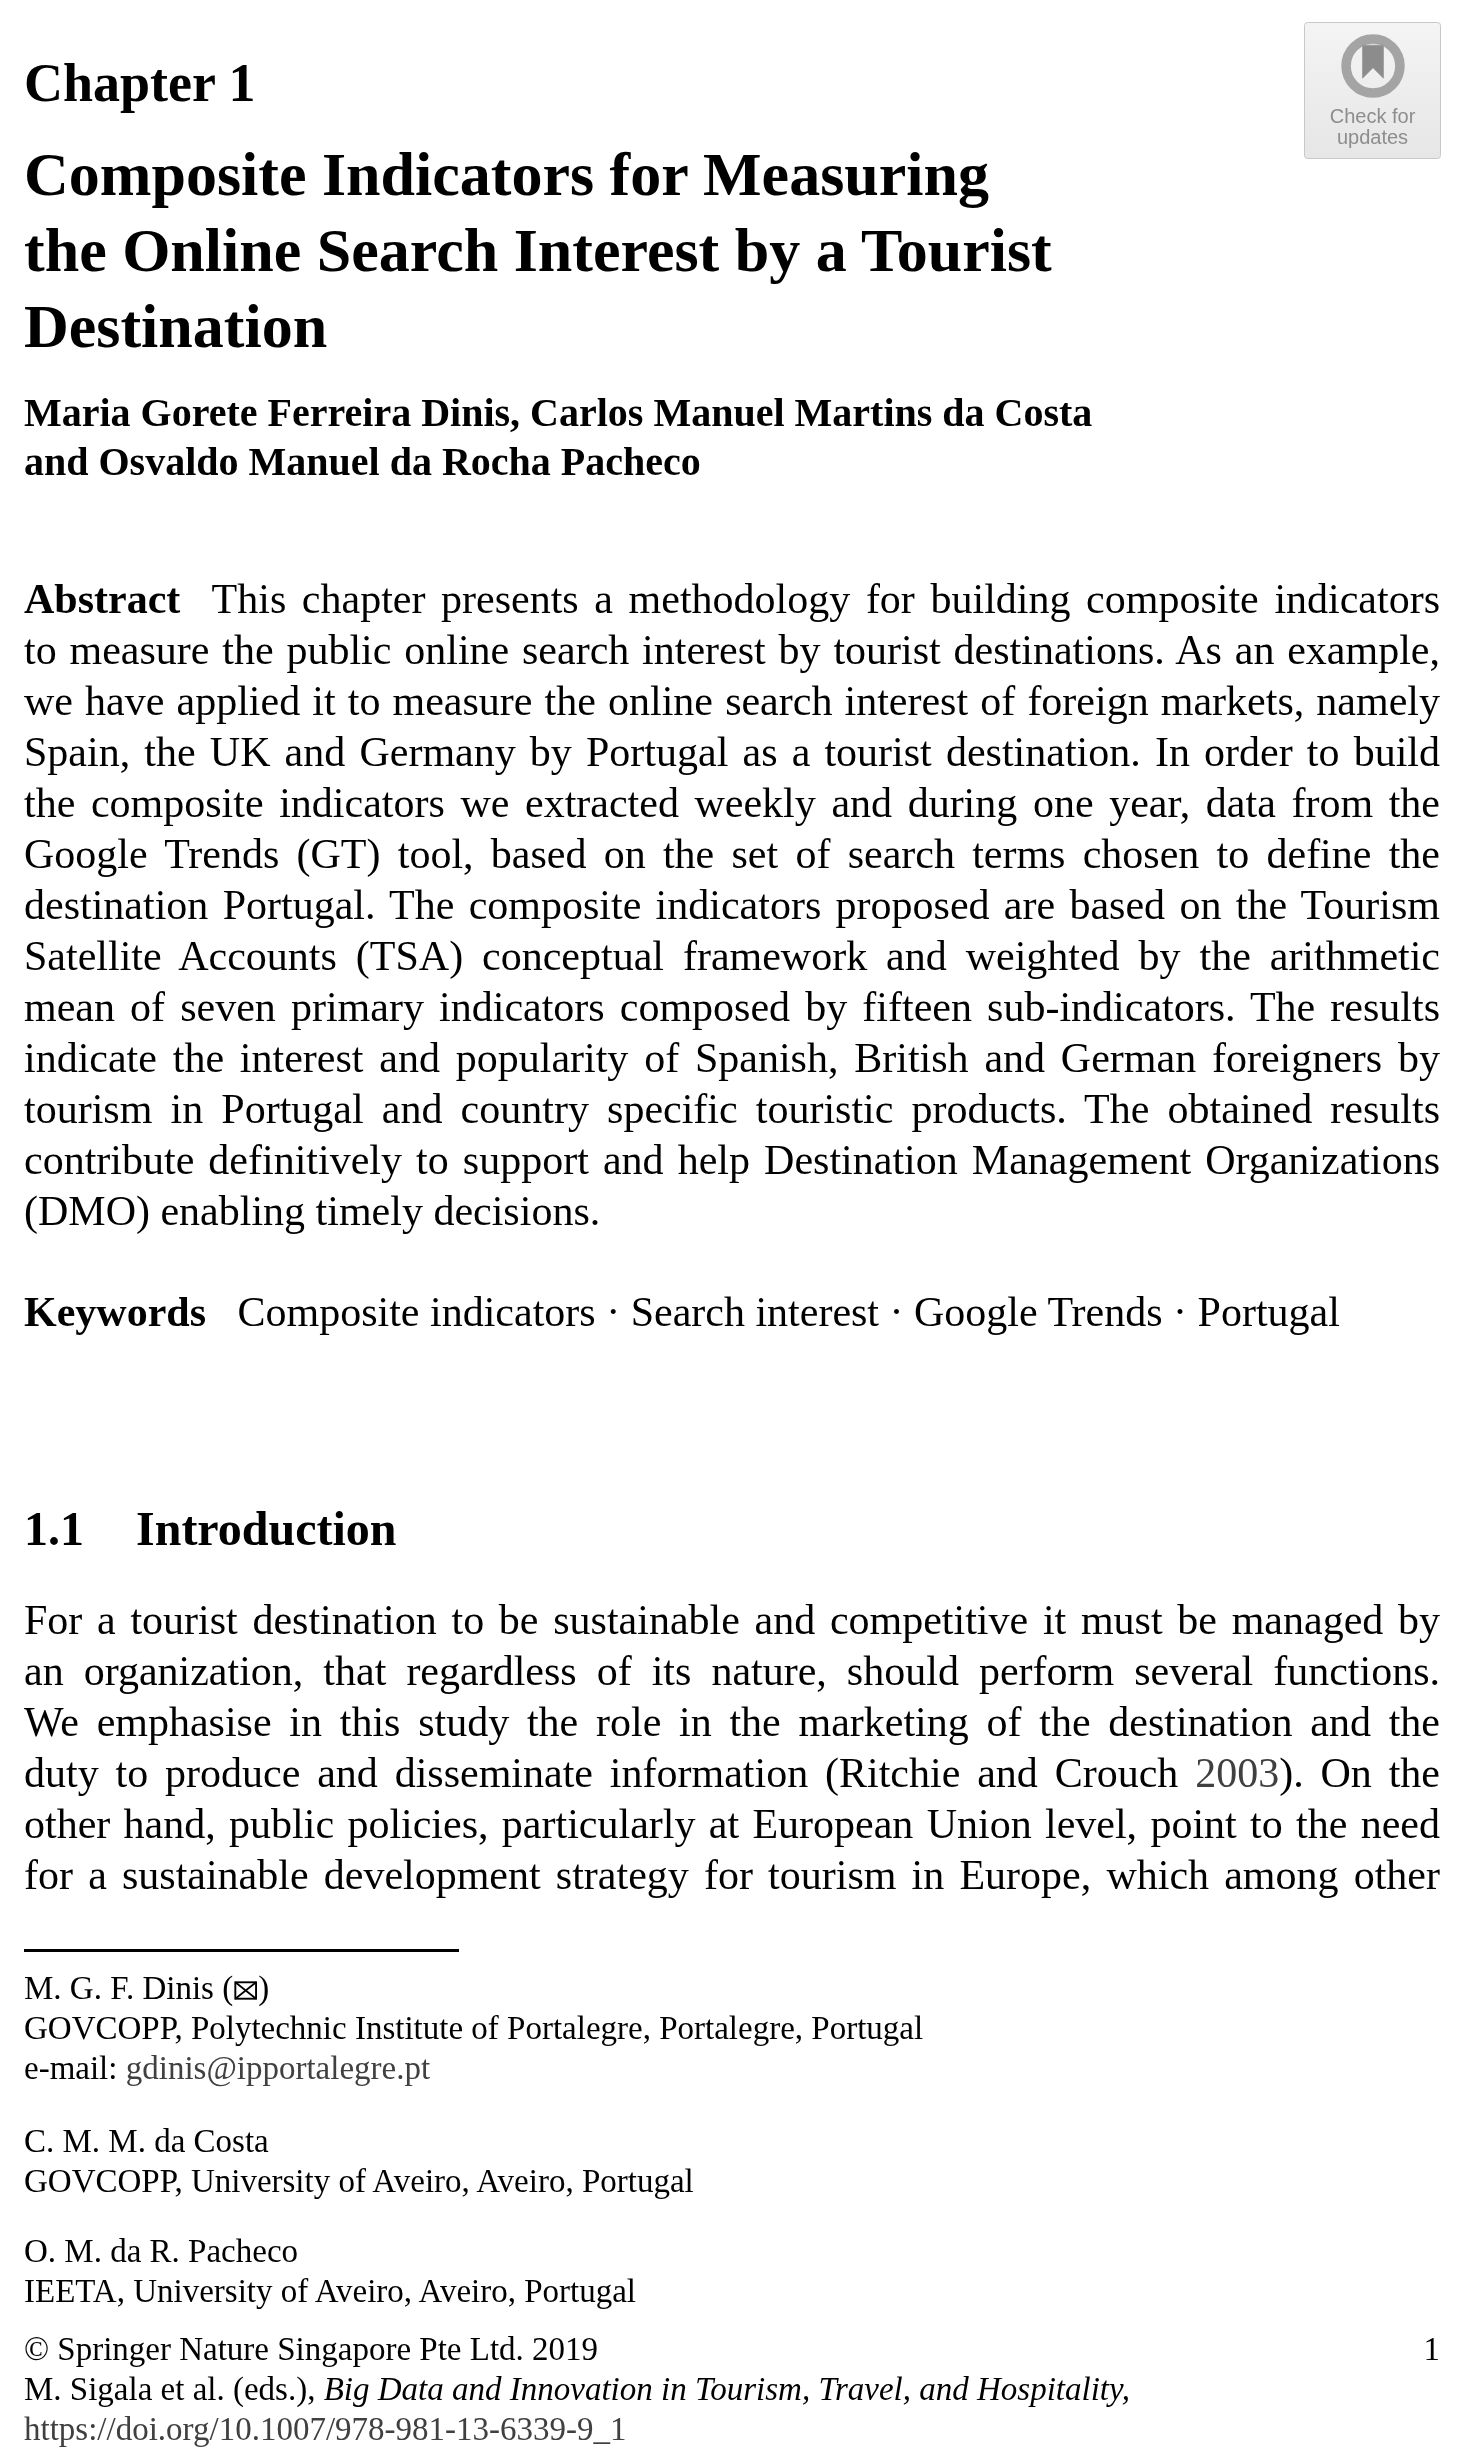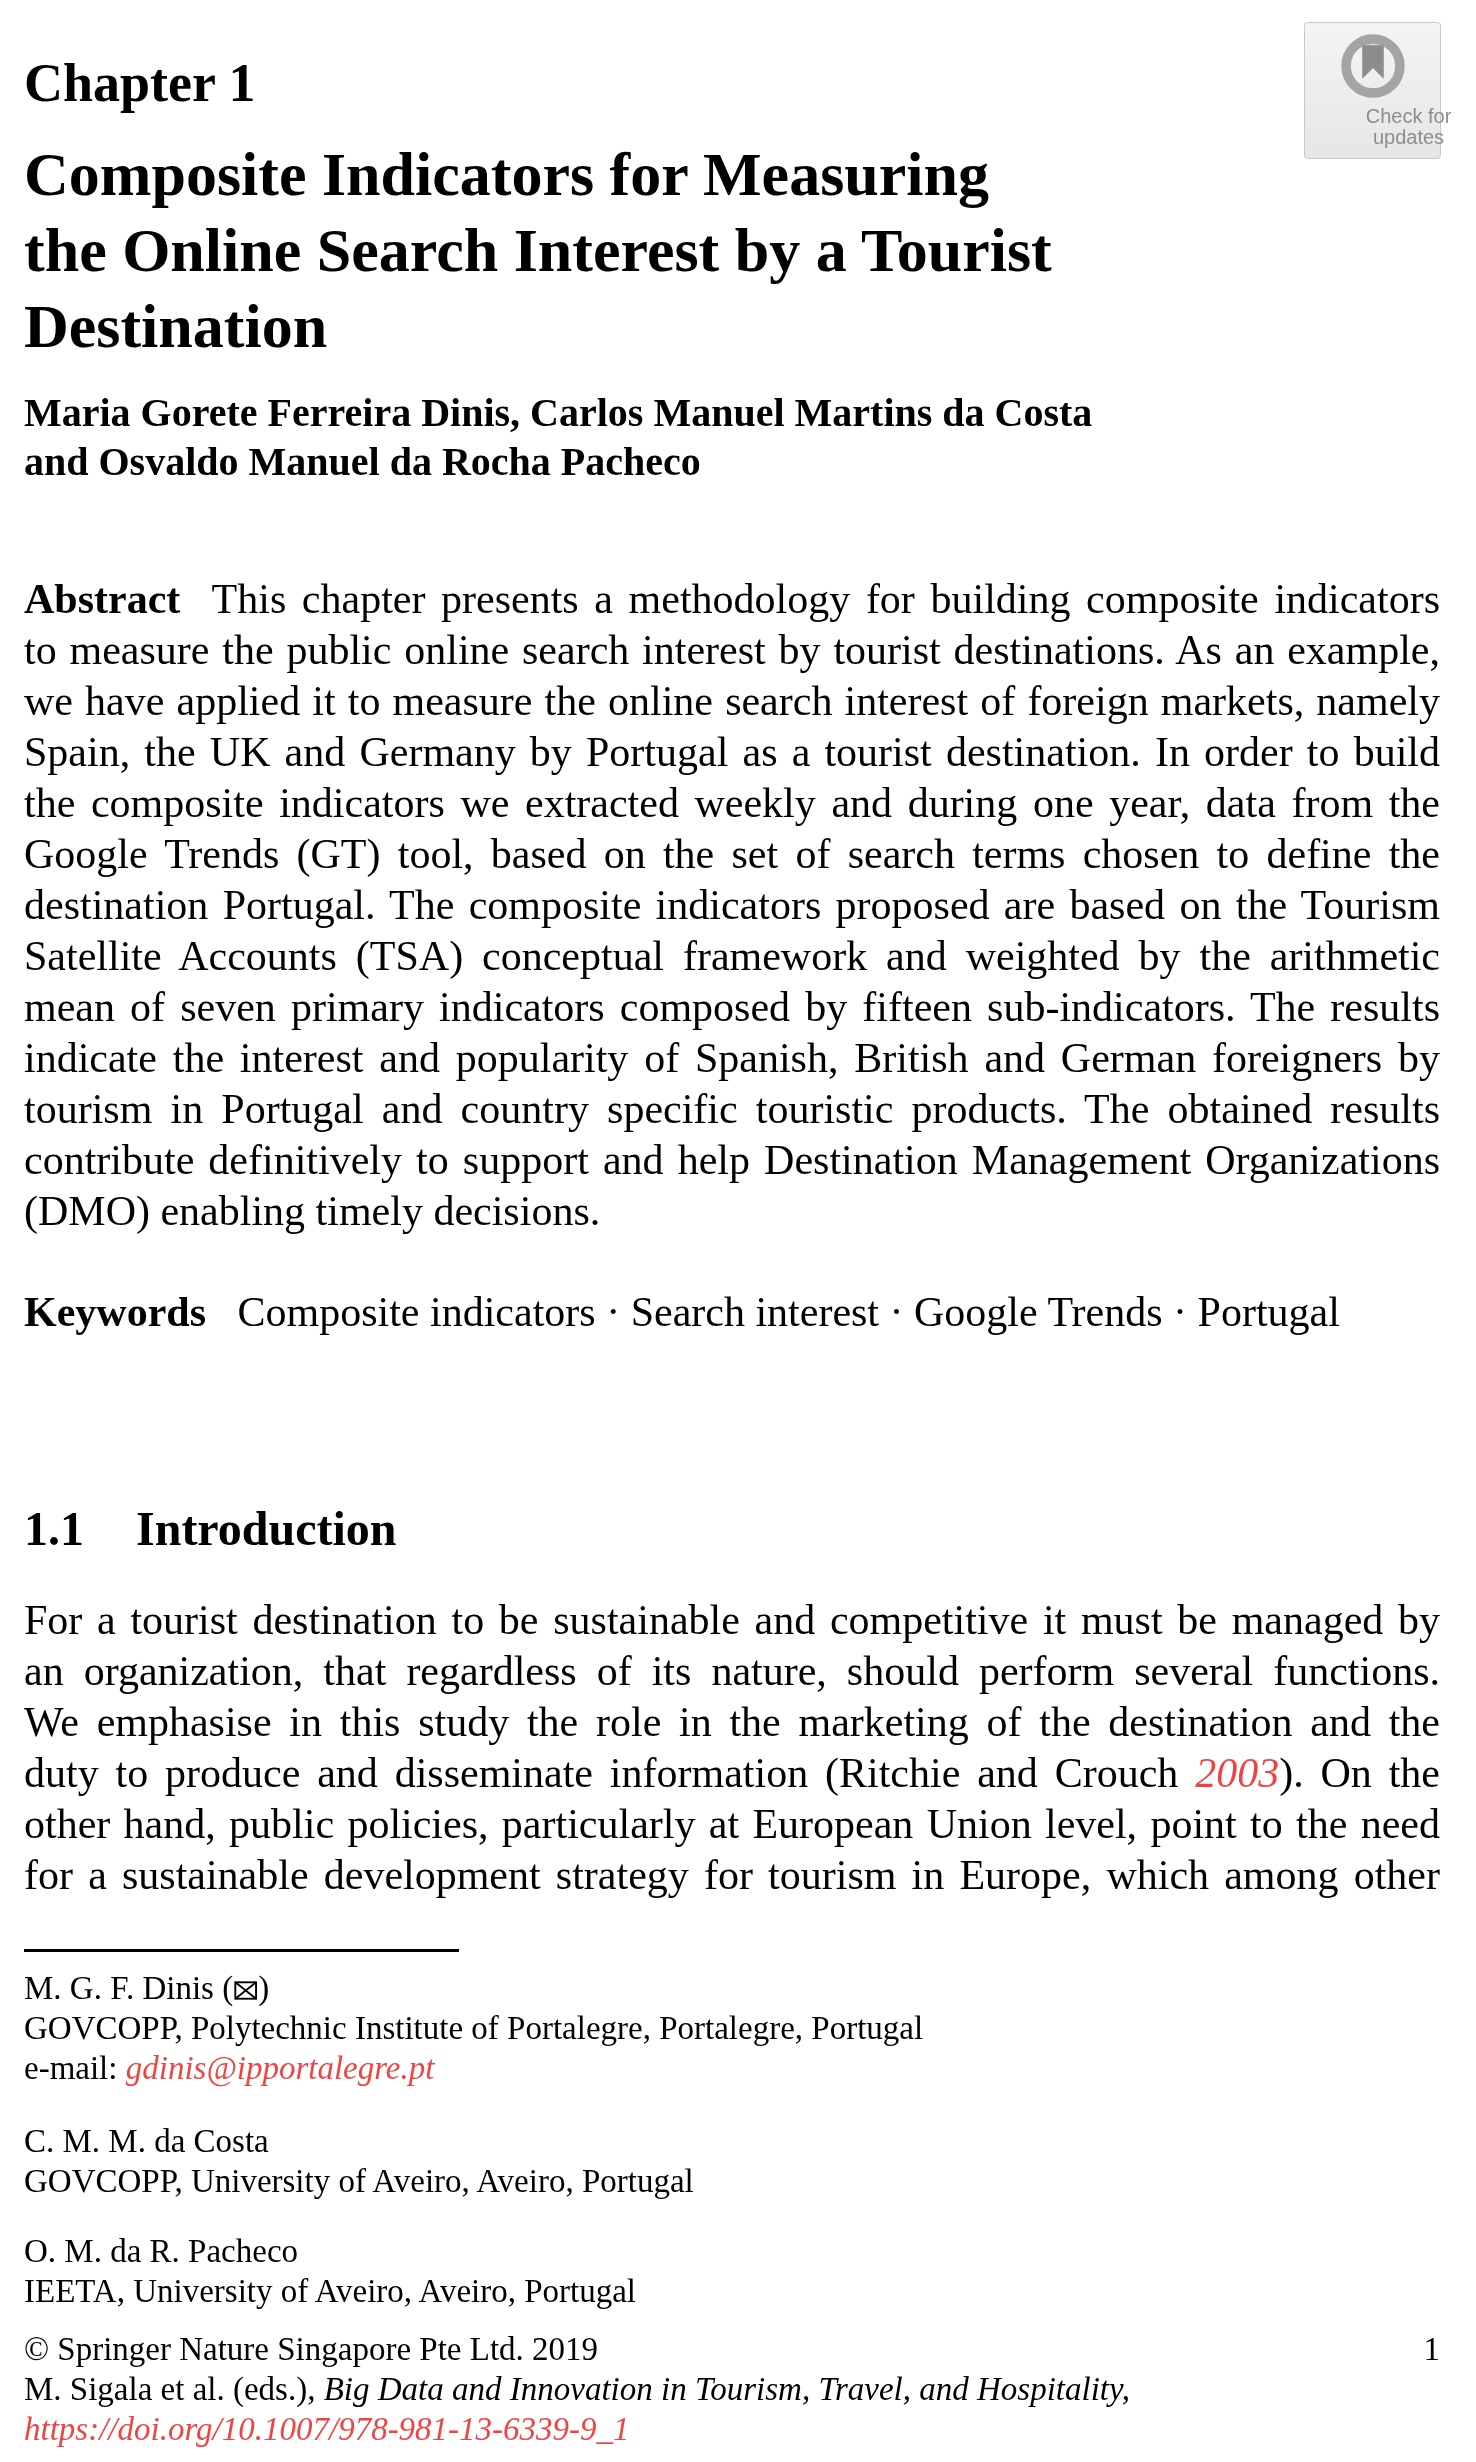--- a/index.html
+++ b/index.html
@@ -6,33 +6,33 @@
   body { width: 1477px; height: 2462px; position: relative; overflow: hidden;
          font-family: "Liberation Serif", "DejaVu Serif", serif; color: #000; }
   .abs { position: absolute; }
   .chapter-label { left: 24px; top: 56px; font-size: 54px; line-height: 54px; font-weight: bold; white-space: nowrap; }
   .title { left: 24px; top: 136px; font-size: 62px; line-height: 76px; font-weight: bold; }
   .title .tl { display: block; white-space: nowrap; }
   .badge { left: 1304px; top: 21.6px; width: 137px; height: 137px; border: 1.7px solid #c8c8c8; border-radius: 3.5px;
            background: linear-gradient(#f4f4f4, #e6e6e6); box-sizing: border-box; }
   .badge svg { position: absolute; left: 35px; top: 10.4px; }
   .badge-text { position: absolute; left: 0; width: 100%; text-align: center; color: #8d8d8d;
-                font-family: "Liberation Sans", "DejaVu Sans", sans-serif; font-size: 20px; line-height: 21px; padding-left: 36px; }
+                font-family: "Liberation Sans", "DejaVu Sans", sans-serif; font-size: 20px; line-height: 21px; }
   .authors { left: 24px; top: 388px; font-size: 40px; line-height: 49px; font-weight: bold; }
   .authors .al { display: block; white-space: nowrap; }
   .para { left: 24px; width: 1416px; font-size: 42px; line-height: 51px; }
   .para .ln { display: block; white-space: nowrap; text-align: justify; text-align-last: justify; height: 51px; }
   .para .ln.last { text-align-last: left; }
   .lead { font-weight: bold; }
   .abstract { top: 574px; }
   .keywords { left: 24px; top: 1287px; font-size: 42px; line-height: 51px; white-space: nowrap; }
   .heading { left: 24px; top: 1471px; font-size: 48px; line-height: 52px; font-weight: bold; white-space: nowrap; }
   .heading .num { display: inline-block; width: 112px; margin-top: 32px; }
   .intro { top: 1595px; }
-  .link { color: #ef4444; text-decoration: none; font-style: italic; }
+  .link { color: #404040; text-decoration: none; }
   .rule { left: 24px; top: 1949px; width: 435px; height: 2.6px; background: #000; }
   .fn { left: 24px; font-size: 33px; line-height: 40px; }
   .fn .fl { display: block; white-space: nowrap; }
   .fn1 { top: 1968px; } .fn2 { top: 2121px; } .fn3 { top: 2231px; }
   .envelope { display: inline-block; width: 23.4px; height: 19px; vertical-align: -0.9px; margin: 0 0.9px; }
   .bottom { left: 24px; top: 2329px; width: 1416px; font-size: 33px; line-height: 40px; }
   .bottom .bl { display: block; white-space: nowrap; }
   .pagenum { position: absolute; right: 0; top: 0; }
   .ital { font-style: italic; }
 </style>

